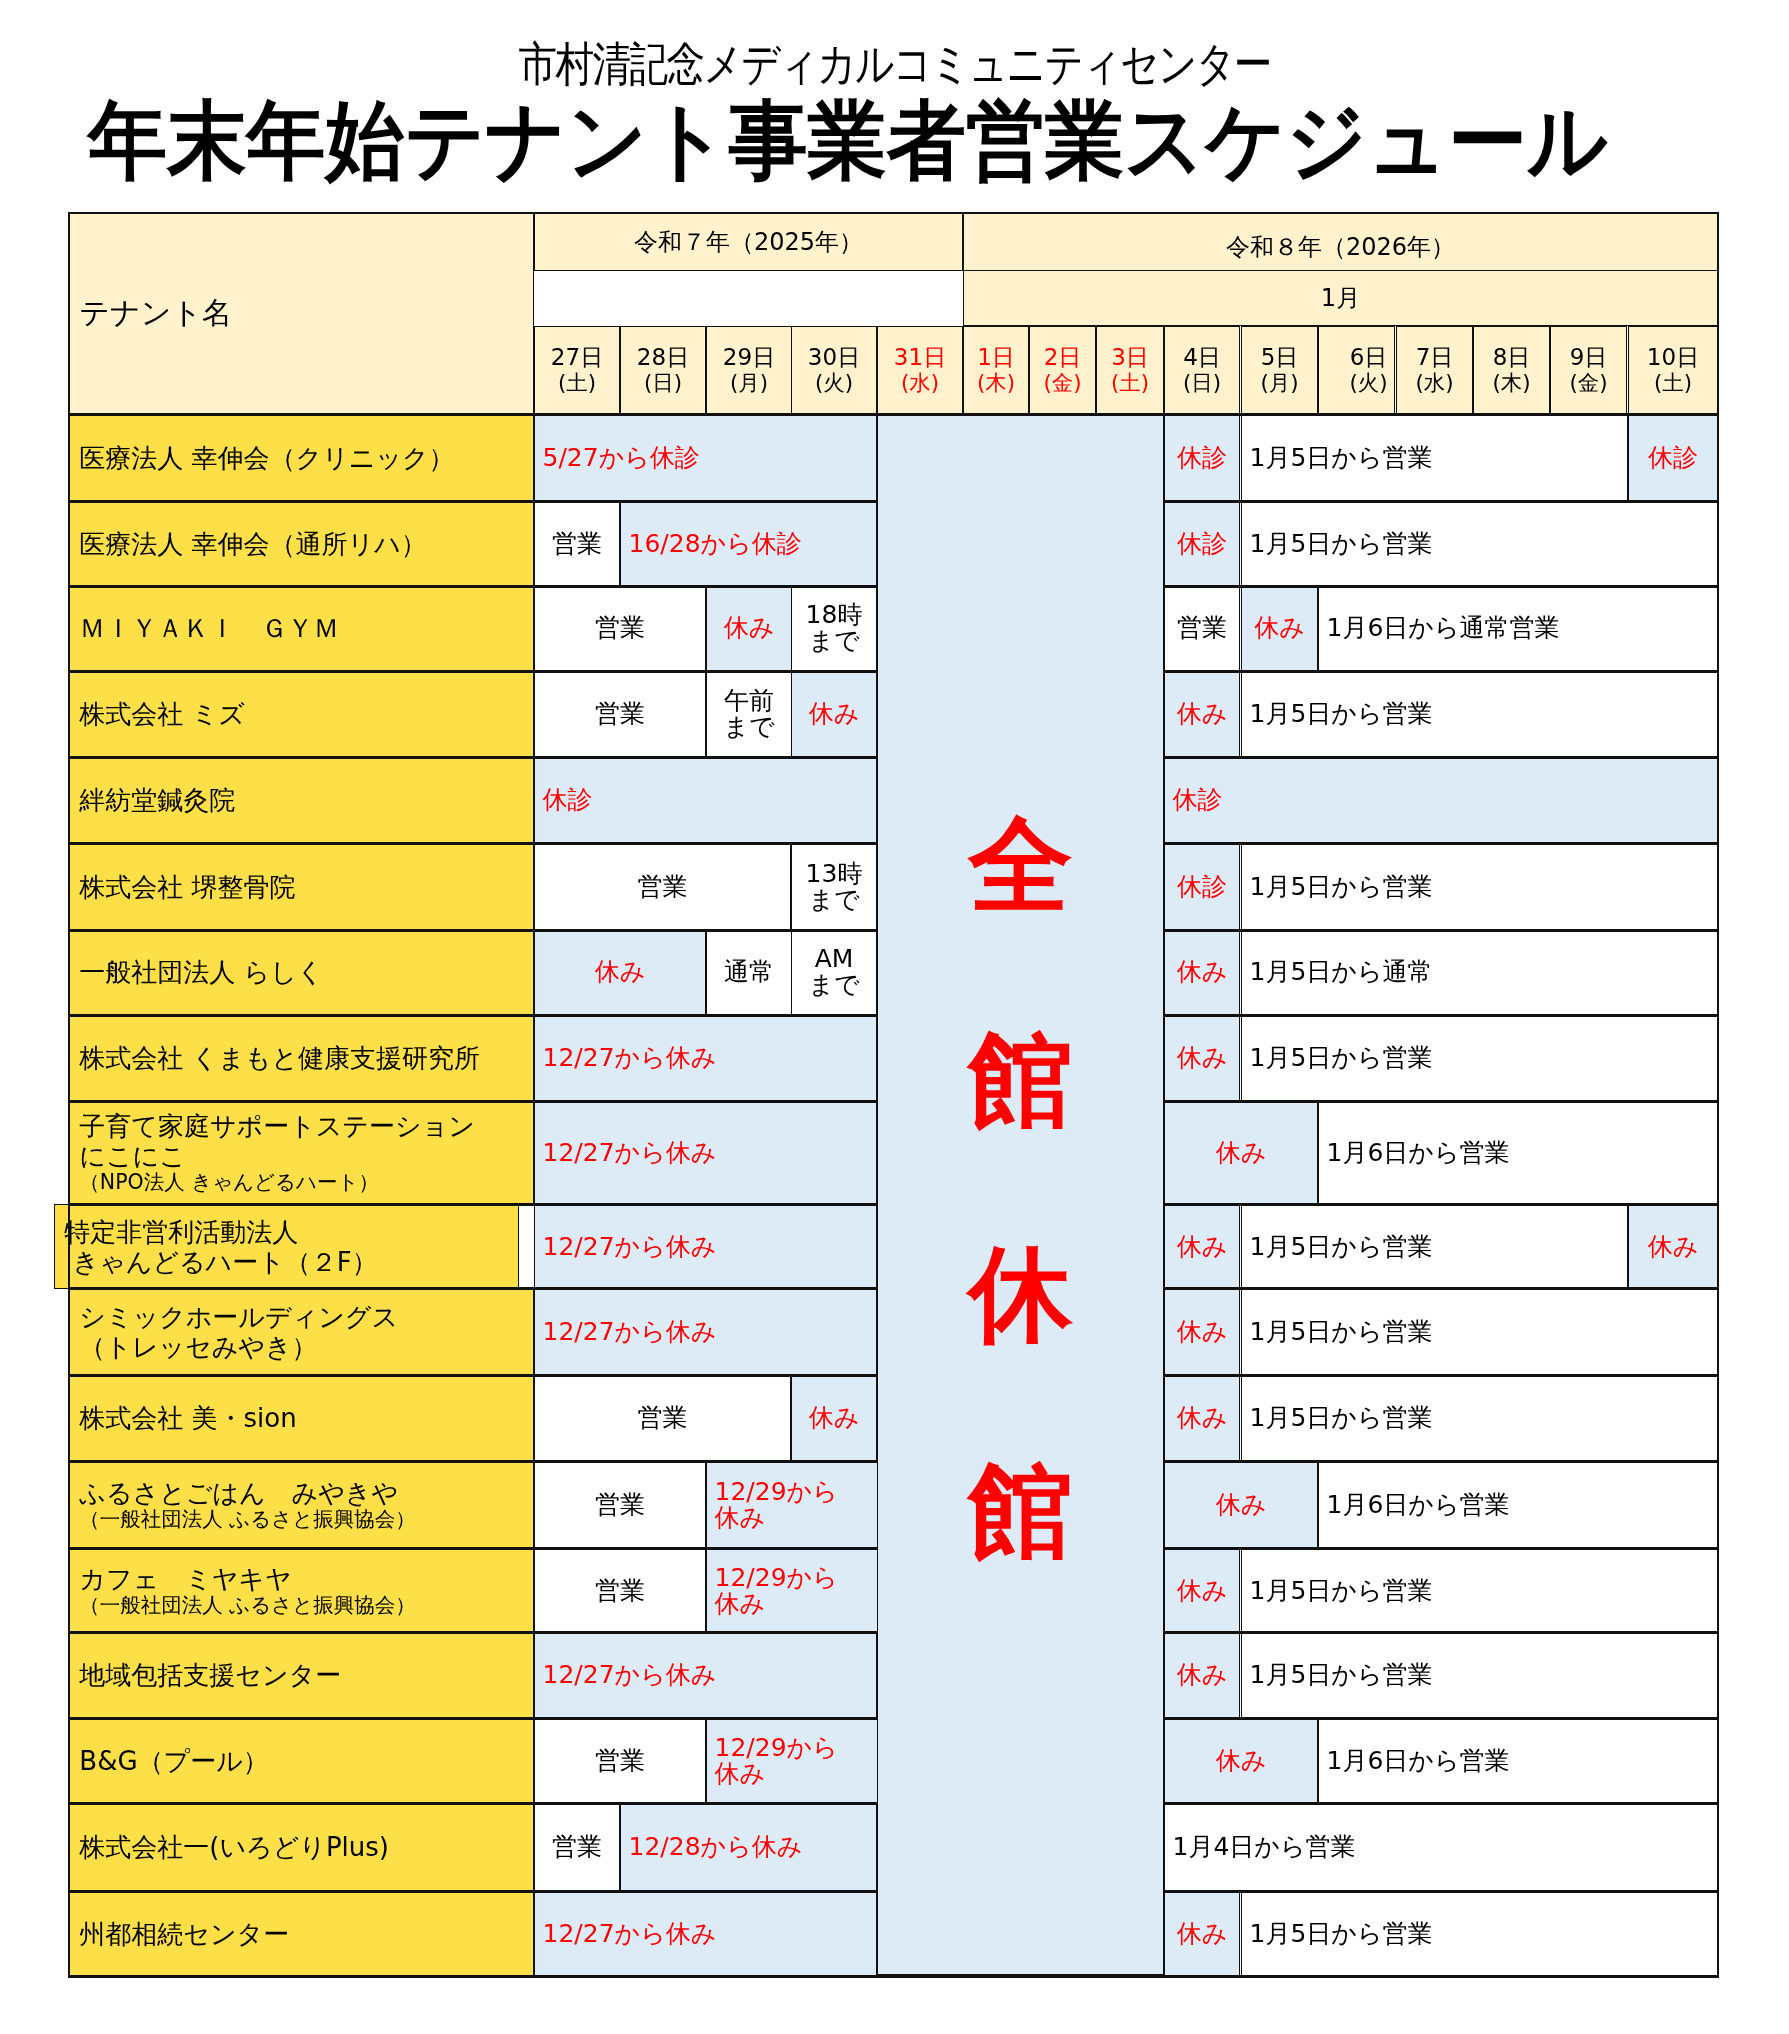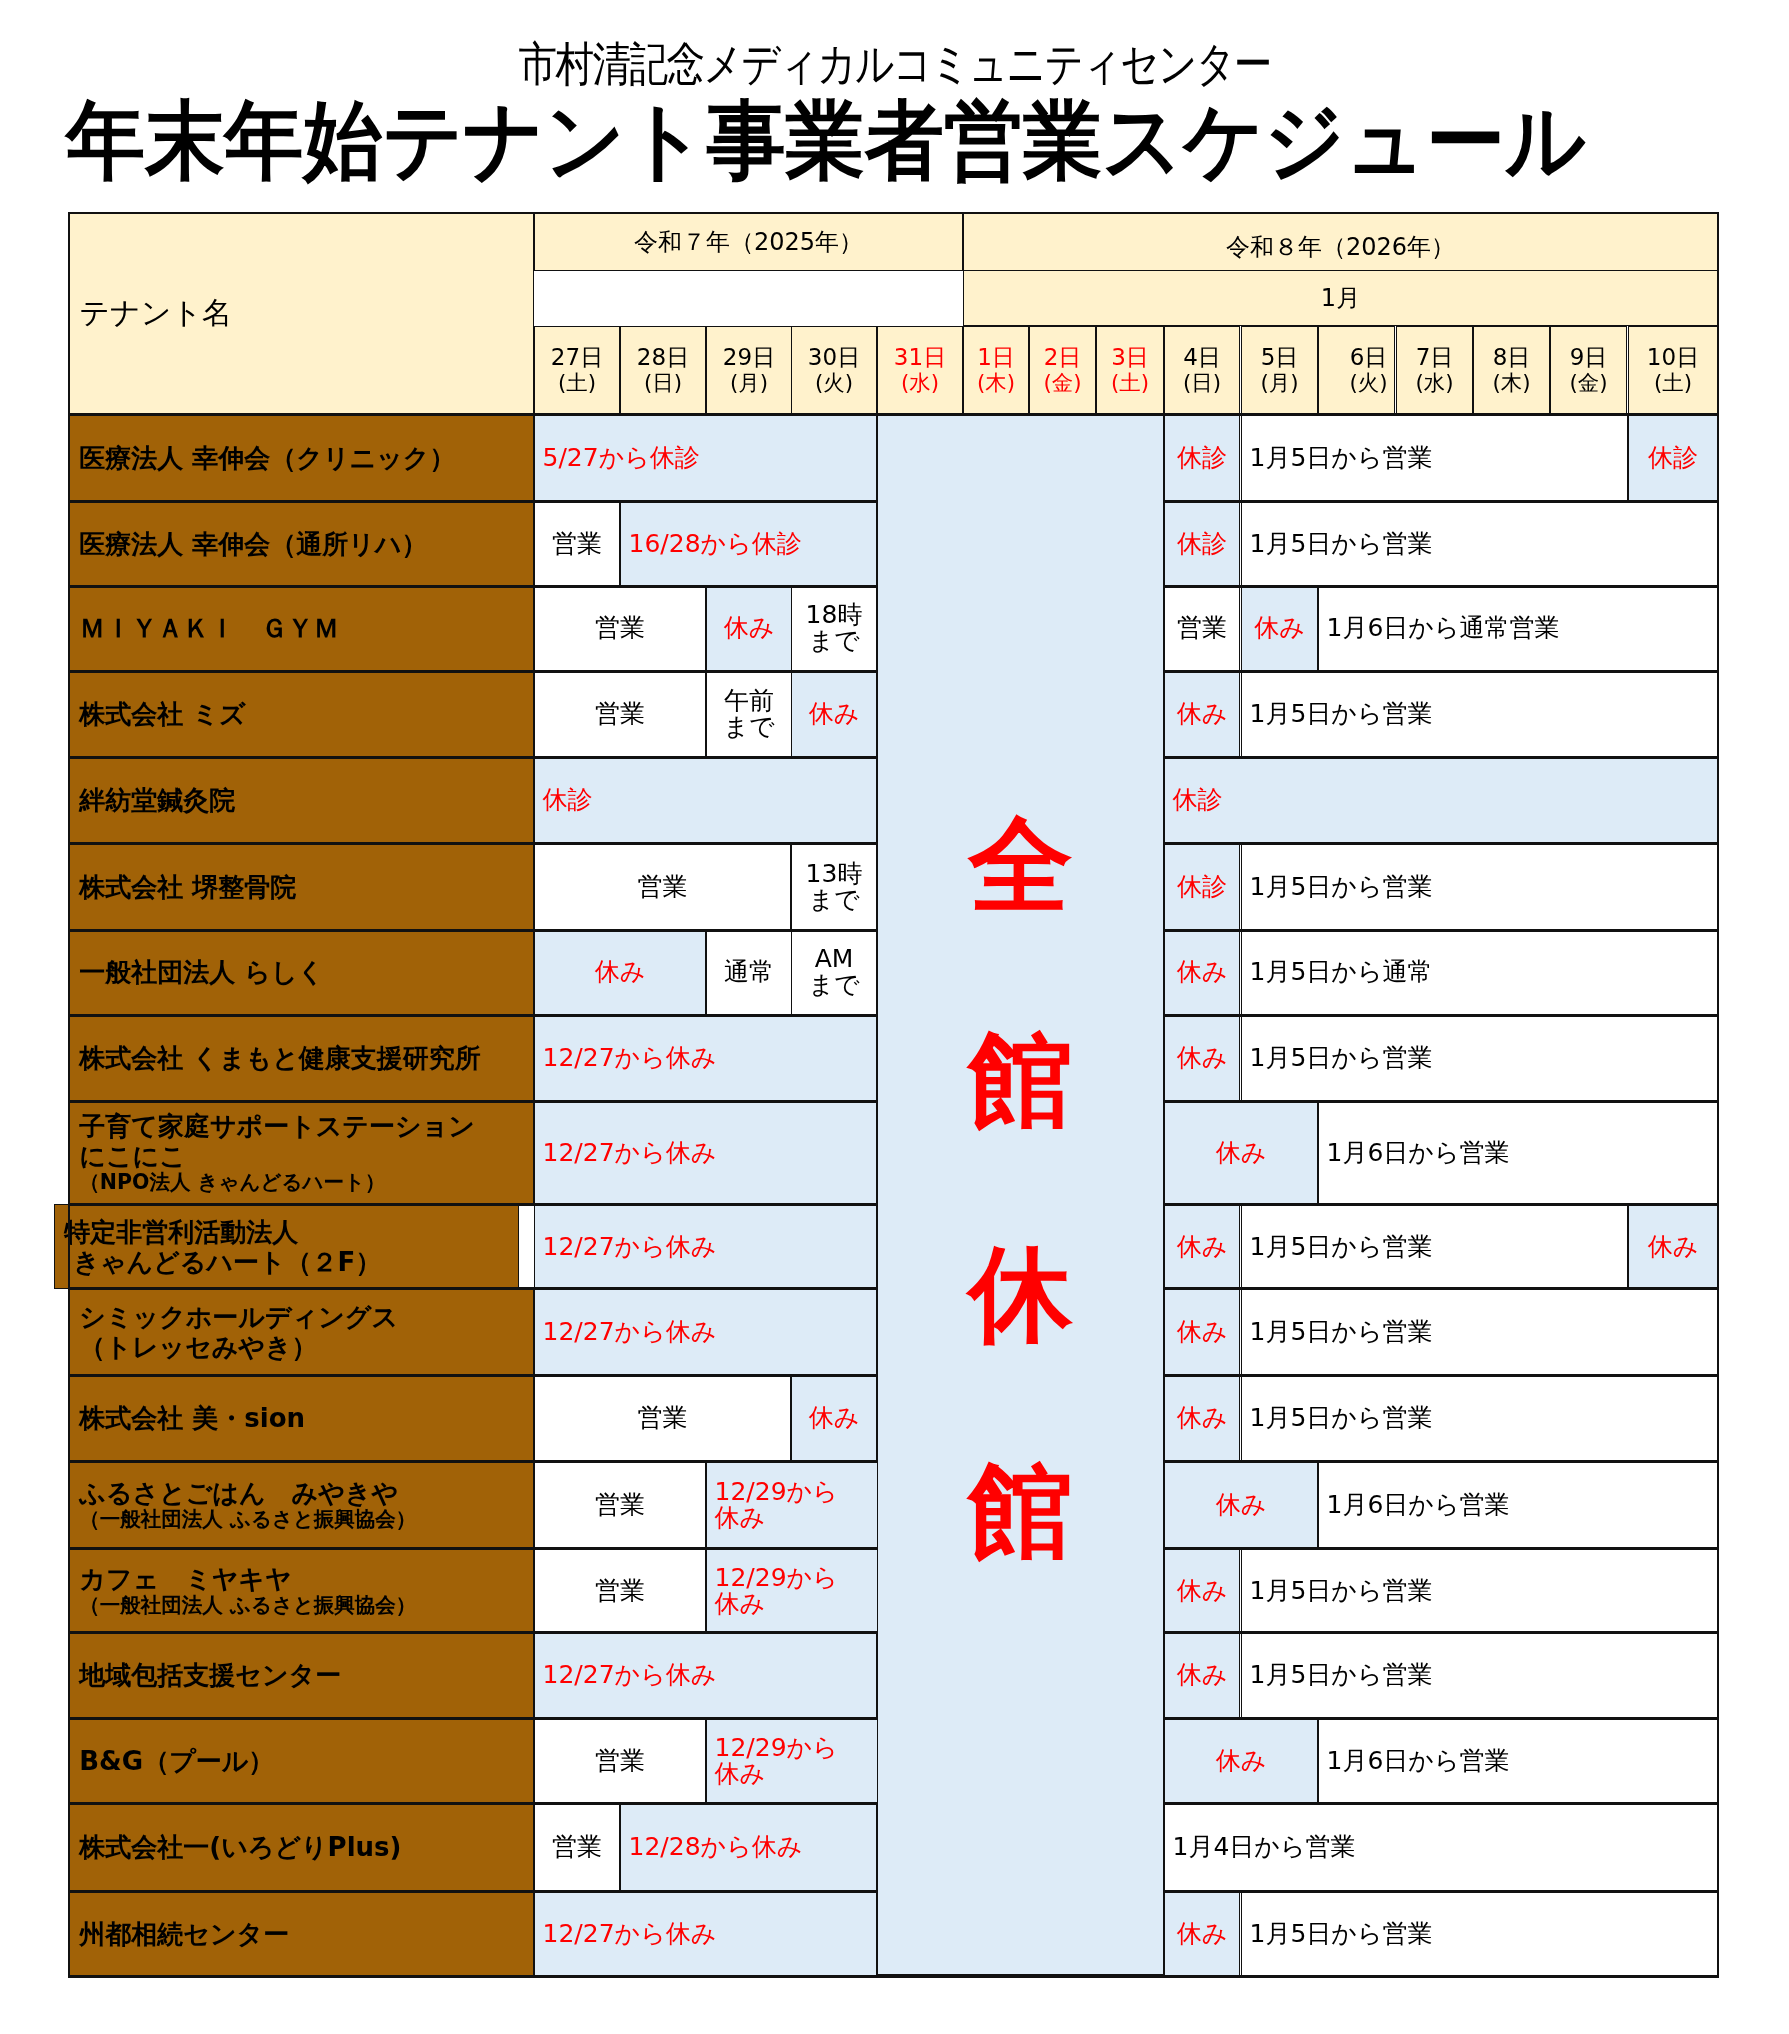--- a/index.html
+++ b/index.html
@@ -1,33 +1,33 @@
 <!DOCTYPE html>
 <html style="font-size:15px"><head>
 <meta charset="utf-8">
 <style>
   html, body { margin: 0; padding: 0; background: #ffffff; }
   body { width: 1790px; height: 2034px; position: relative; overflow: hidden;
          font-family: "DejaVu Sans", "Liberation Sans", sans-serif; color: #000; }
   .subtitle { position: absolute; left: 0; width: 1790px; top: 34px; text-align: center;
               font-size: 47px; line-height: 60px; letter-spacing: -1.9px; white-space: nowrap; }
   .subtitle span { display: inline-block; transform: scaleX(0.82); transform-origin: center; }
-  .title { position: absolute; left: 0; width: 1696px; top: 89px; text-align: left;
+  .title { position: absolute; left: 0; width: 1696px; top: 89px; text-align: center;
            font-size: 86px; line-height: 103px; font-weight: bold; white-space: nowrap; }
   .title span { display: inline-block; transform: scaleX(0.92); transform-origin: center; }
   .table { position: absolute; left: 0; top: 0; width: 1790px; height: 2034px; }
   .cell { position: absolute; box-sizing: border-box; border: 1.4px solid #111;
           display: flex; align-items: center; overflow: hidden; }
   .hdr { background: #FFF2CC; justify-content: center; text-align: center; }
   .hdr-text { font-size: 24px; line-height: 28px; }
   .tenant-hdr { justify-content: flex-start; padding-left: 9.3px; font-size: 30px; }
   .day { flex-direction: column; justify-content: center; font-size: 23px; line-height: 25px; }
   .day .wd { font-size: 21.4px; }
   .red { color: #FF0000; }
-  .name { background: #a16207; padding-left: 9.3px; font-size: 26px; line-height: 30px; flex-direction: column; align-items: flex-start; justify-content: center; font-weight: bold; }
+  .name { background: #fde047; padding-left: 9.3px; font-size: 26px; line-height: 30px; flex-direction: column; align-items: flex-start; justify-content: center; }
   .name .sub { font-size: 20.5px; line-height: 22.4px; }
   .closed { background: #DDEBF7; color: #FF0000; }
   .open { background: #ffffff; color: #000; }
   .c-center { justify-content: center; text-align: center; }
   .c-left { justify-content: flex-start; padding-left: 7.5px; }
   .ctext { font-size: 25px; line-height: 26px; white-space: pre-line; }
   .allclosed { position: absolute; background: #DDEBF7; box-sizing: border-box;
                border-left: 1.4px solid #111; border-right: 1.4px solid #111; border-bottom: 2.8px solid #111; }
   .allclosed-char { position: absolute; left: 0; width: 100%; text-align: center; color: #FF0000;
                     font-size: 104px; line-height: 104px; font-weight: bold; }

